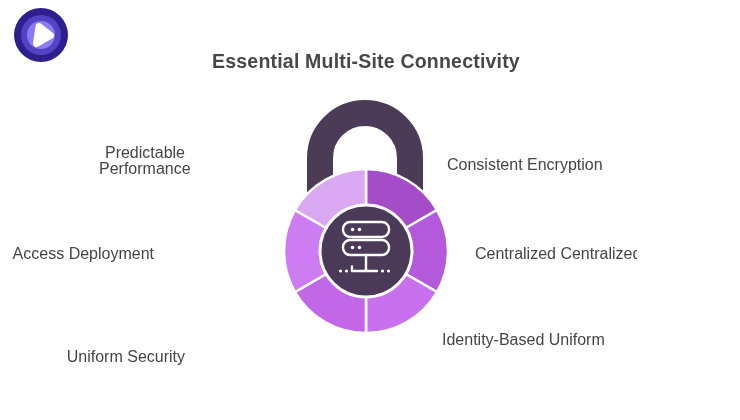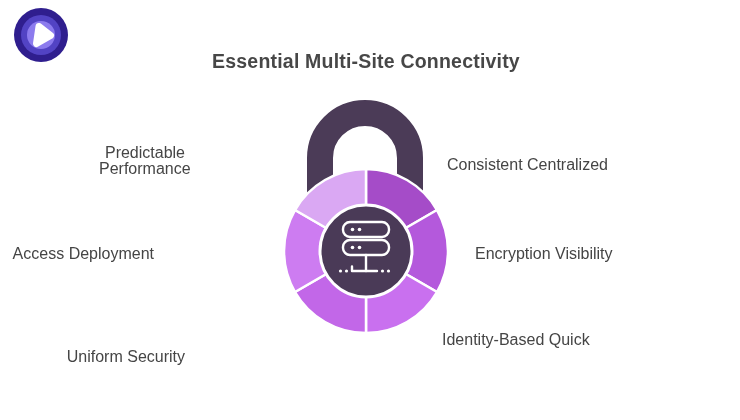--- a/index.html
+++ b/index.html
@@ -95,23 +95,23 @@
       <circle cx="89.5" cy="152.5" r="1.8"></circle>
       <circle cx="70.5" cy="176" r="1.6"></circle>
       <circle cx="76.5" cy="176" r="1.6"></circle>
       <circle cx="112.5" cy="176" r="1.6"></circle>
       <circle cx="118.5" cy="176" r="1.6"></circle>
     </g>
   </svg>
 
   <div class="seg-label wrap" style="right:452px; top:145px;">Predictable Performance</div>
 
-  <div class="seg-label" style="left:447px; top:157px;">Consistent Centralized</div>
+  <div class="seg-label" style="left:447px; top:157px;">Consistent Encryption</div>
 
   <div class="seg-label" style="right:483px; top:246px;">Access Deployment</div>
 
-  <div class="seg-label" style="left:475px; top:246px;">Encryption Visibility</div>
+  <div class="seg-label" style="left:475px; top:246px;">Centralized Centralized</div>
 
   <div class="seg-label" style="right:452px; top:332px;margin-top:17px;">Uniform Security</div>
 
-  <div class="seg-label" style="left:442px; top:332px;">Identity-Based Quick</div>
+  <div class="seg-label" style="left:442px; top:332px;">Identity-Based Uniform</div>
 
 </div>
 
 </body></html>

